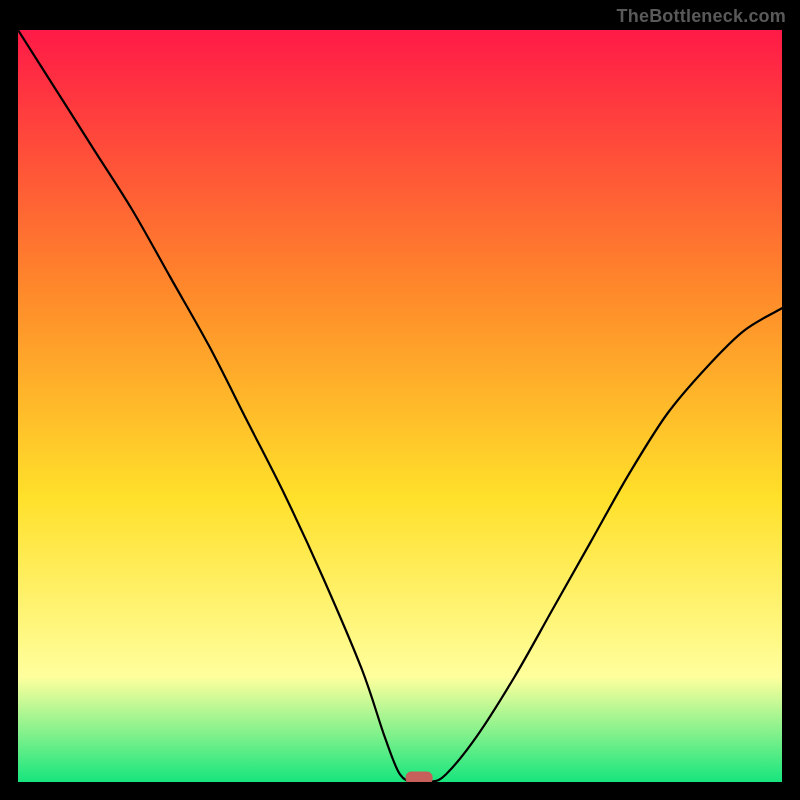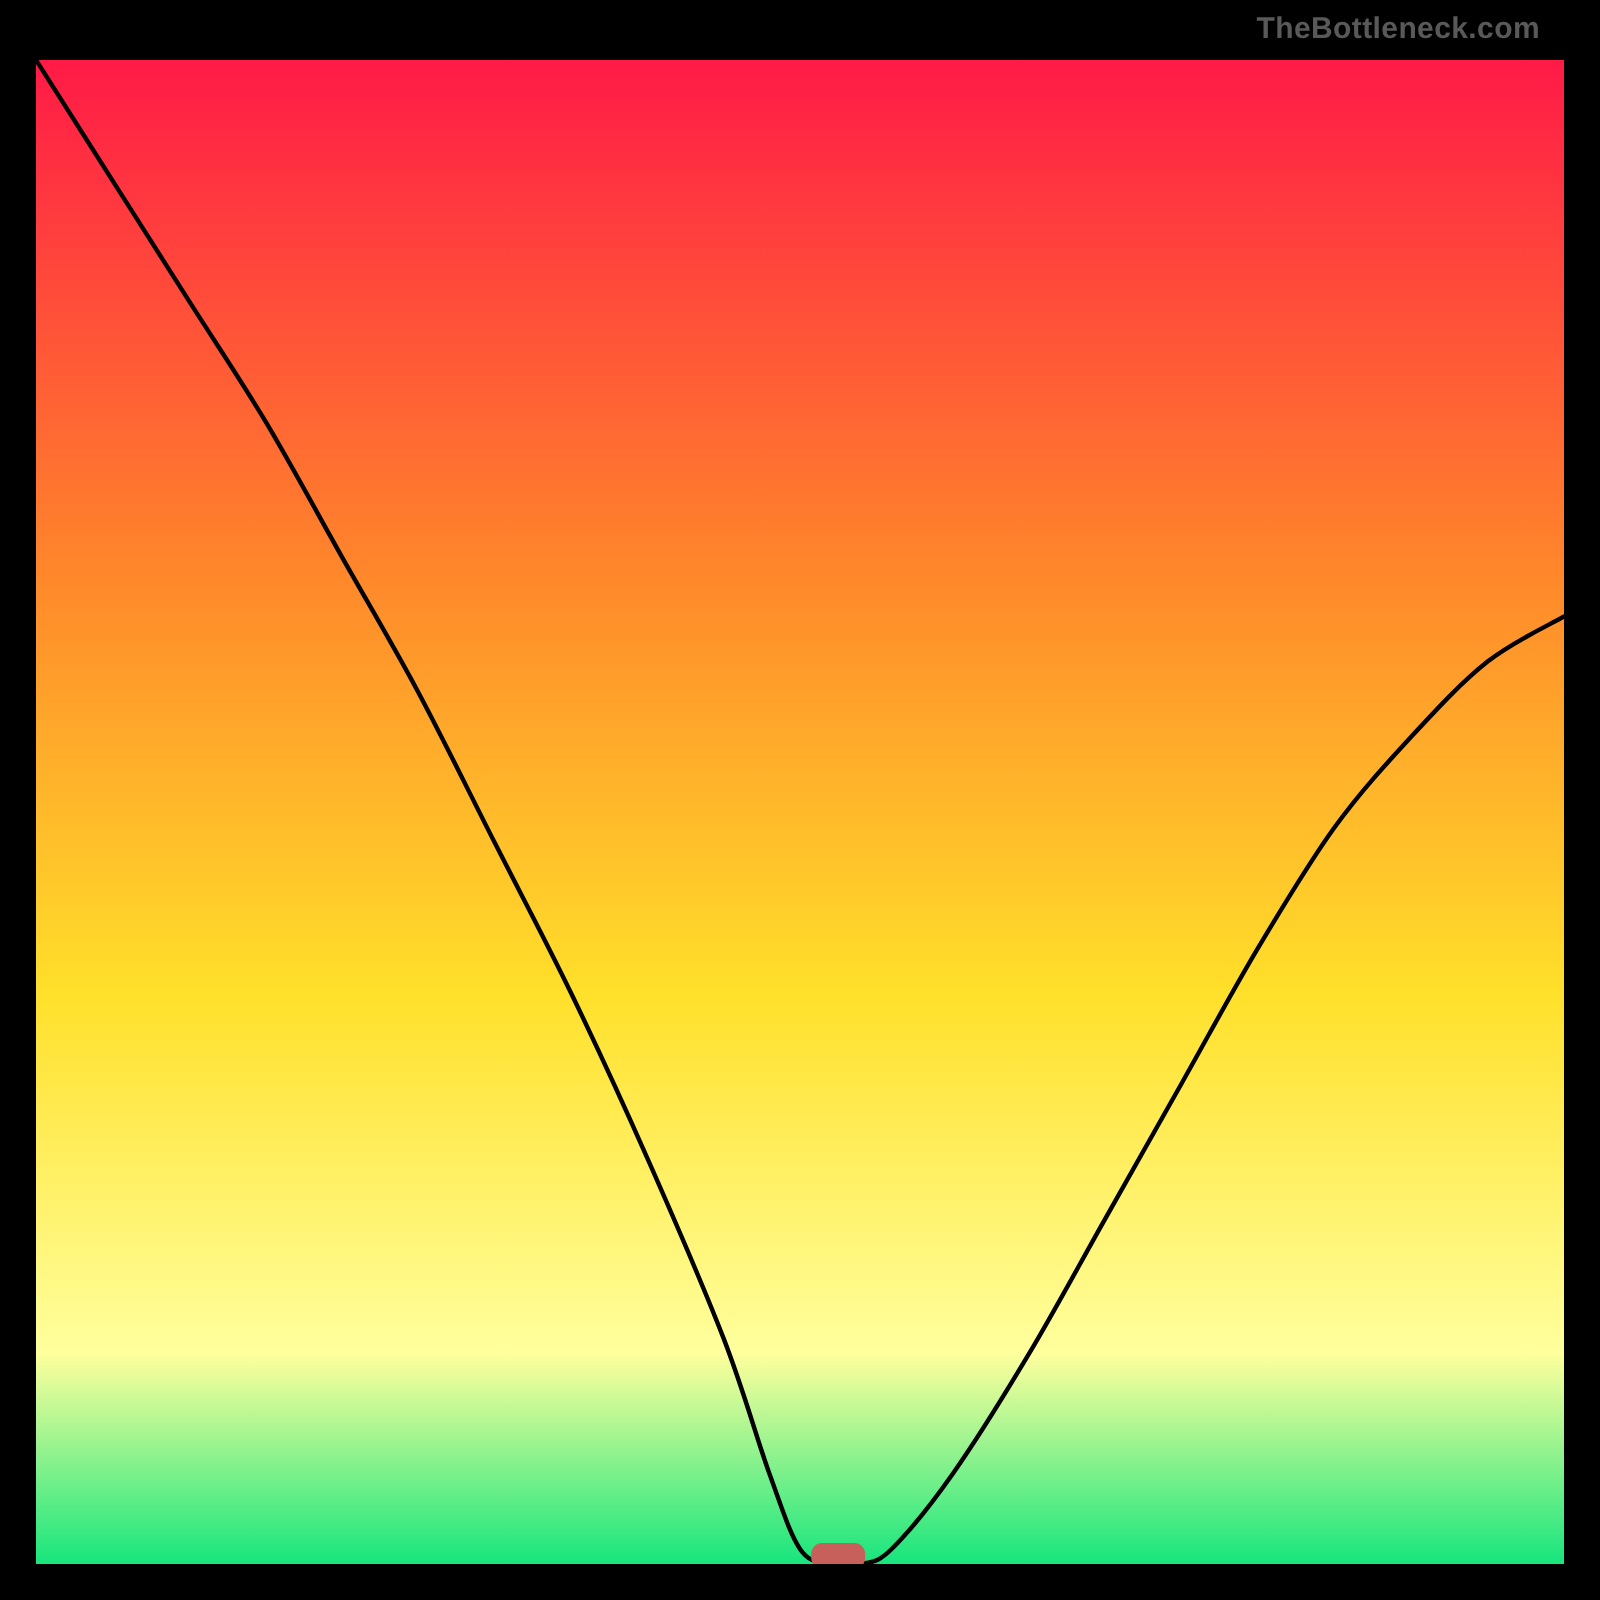--- a/index.html
+++ b/index.html
@@ -13,23 +13,23 @@
   }
   .frame {
     position: relative;
     width: 800px;
     height: 800px;
     background: #000;
   }
   .watermark {
     position: absolute;
     top: 6px;
-    right: 30px;
+    right: 14px;
     color: #595959;
-    font-size: 15px;
+    font-size: 18px;
     font-weight: 600;
     letter-spacing: 0.2px;
     z-index: 10;
     text-align: center;
   }
   .plot-area {
     position: absolute;
     left: 18px;
     right: 18px;
     top: 30px;

